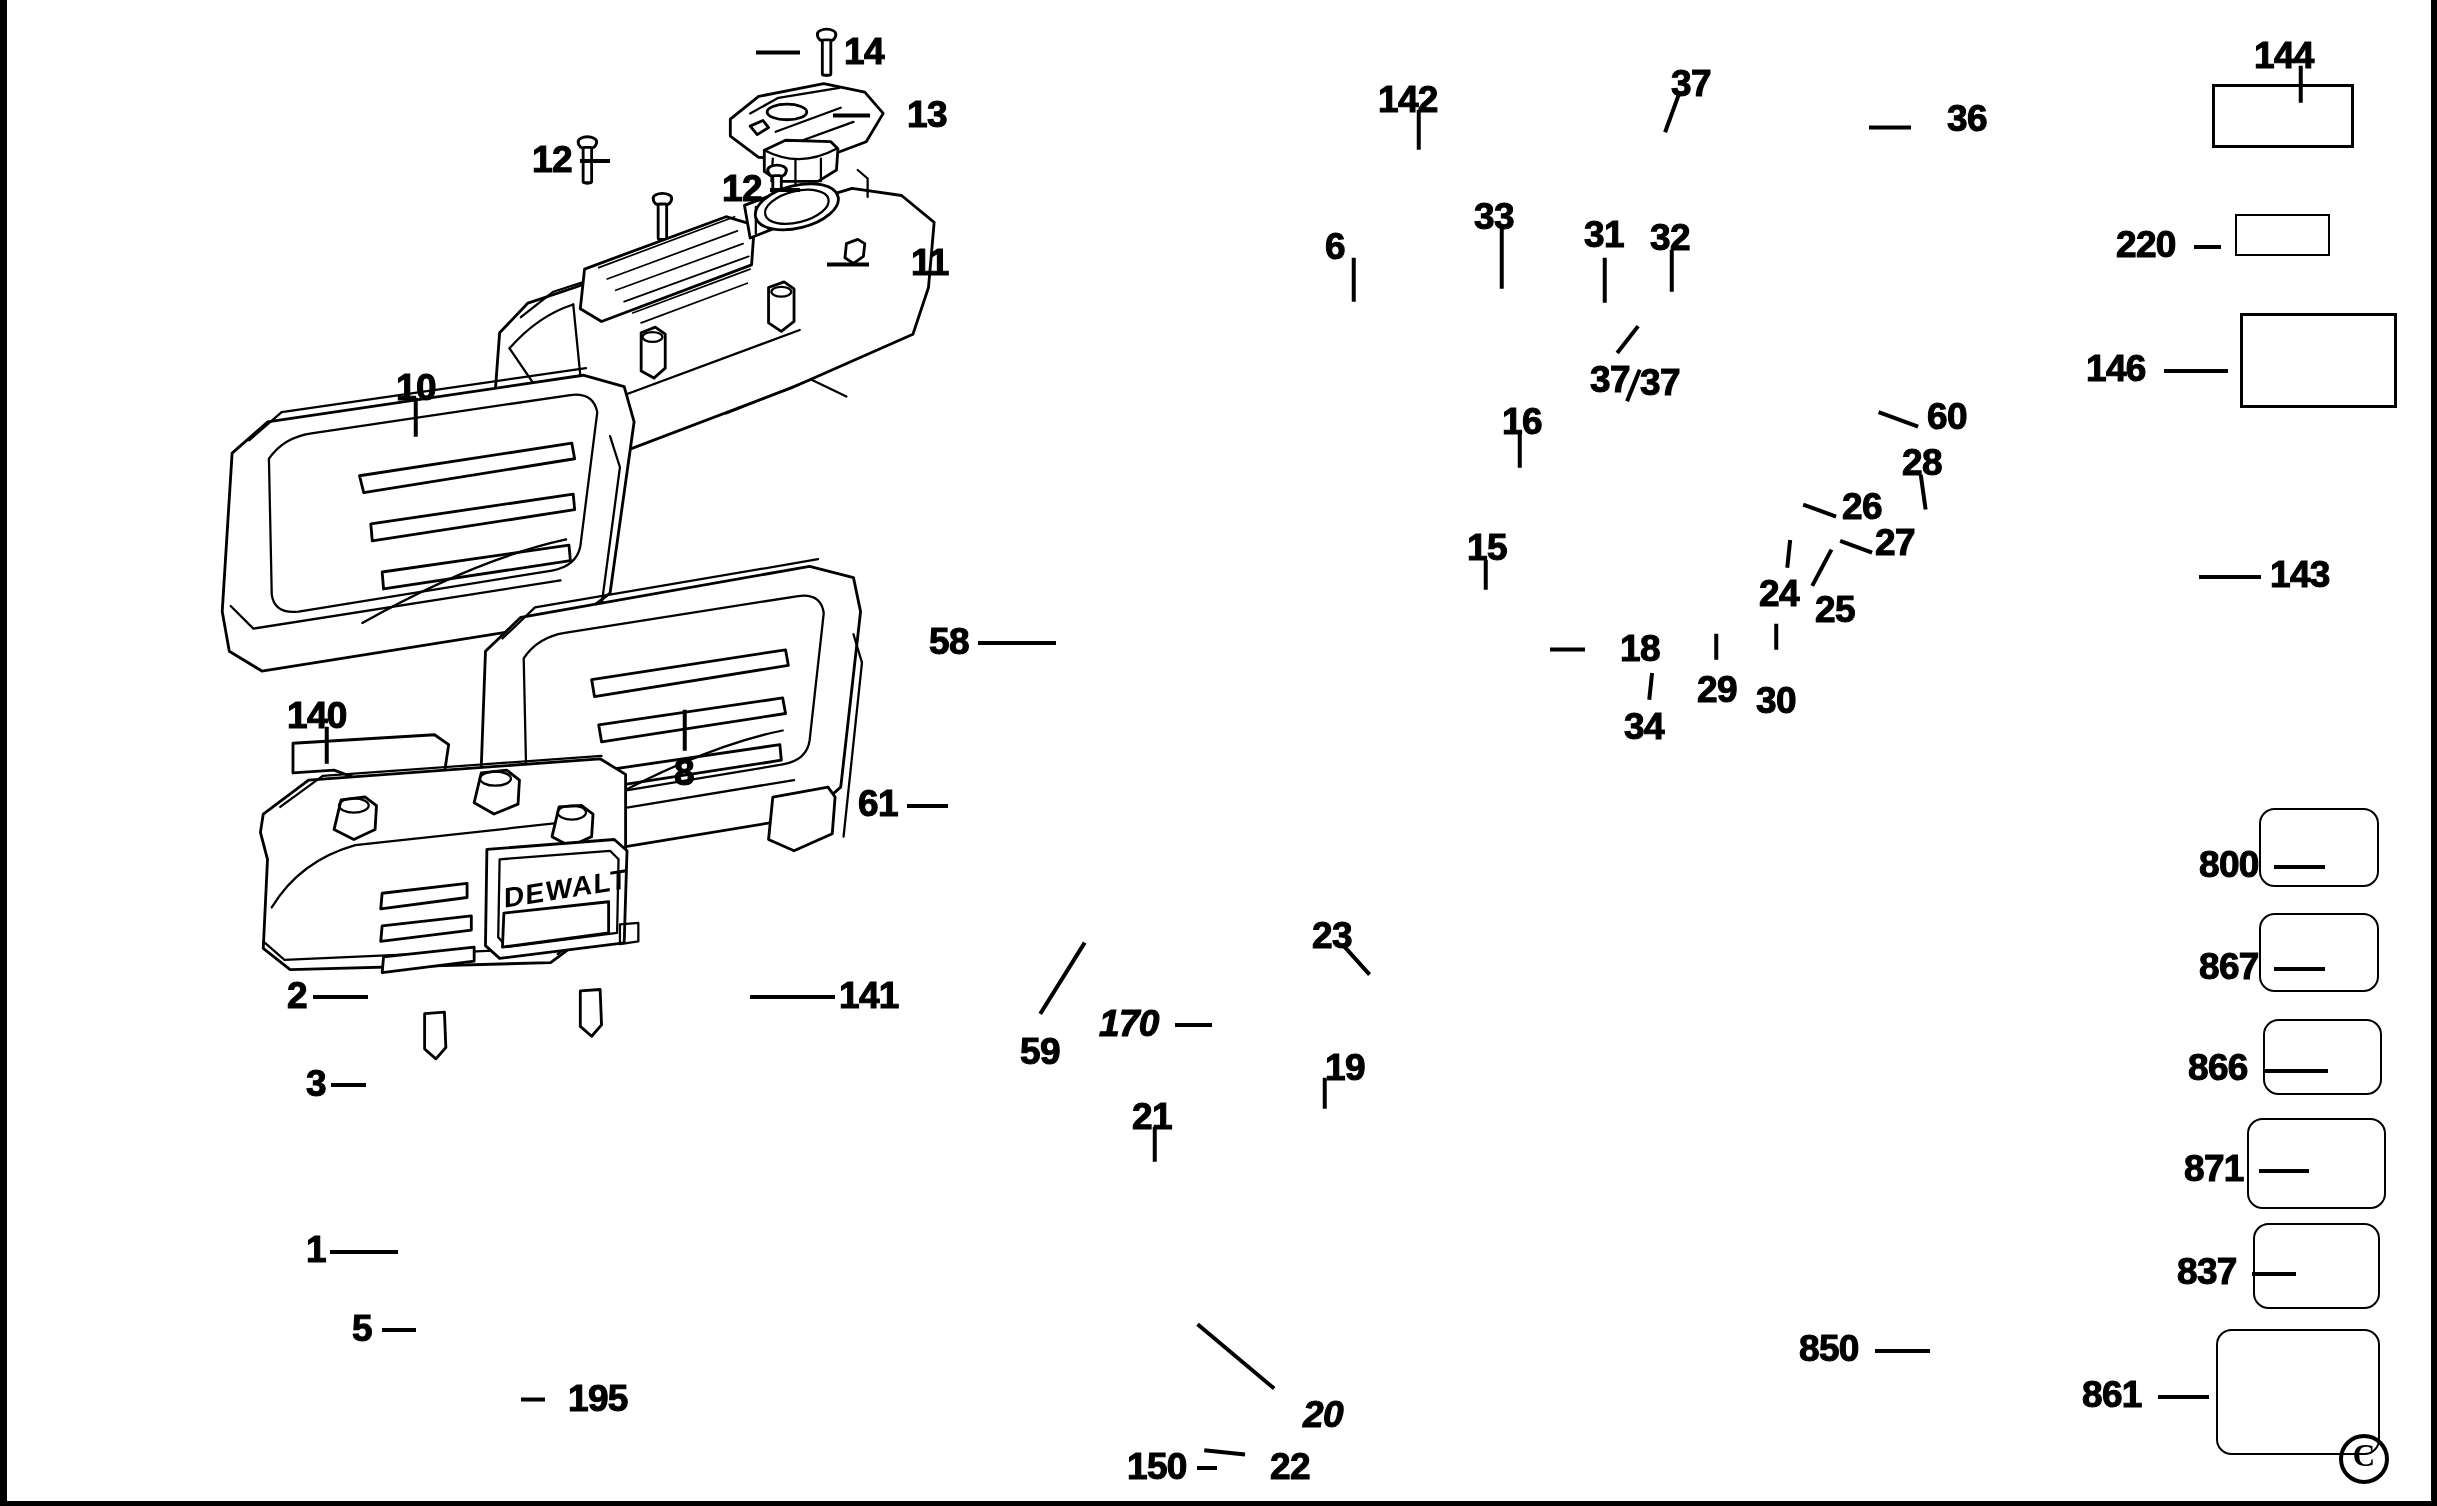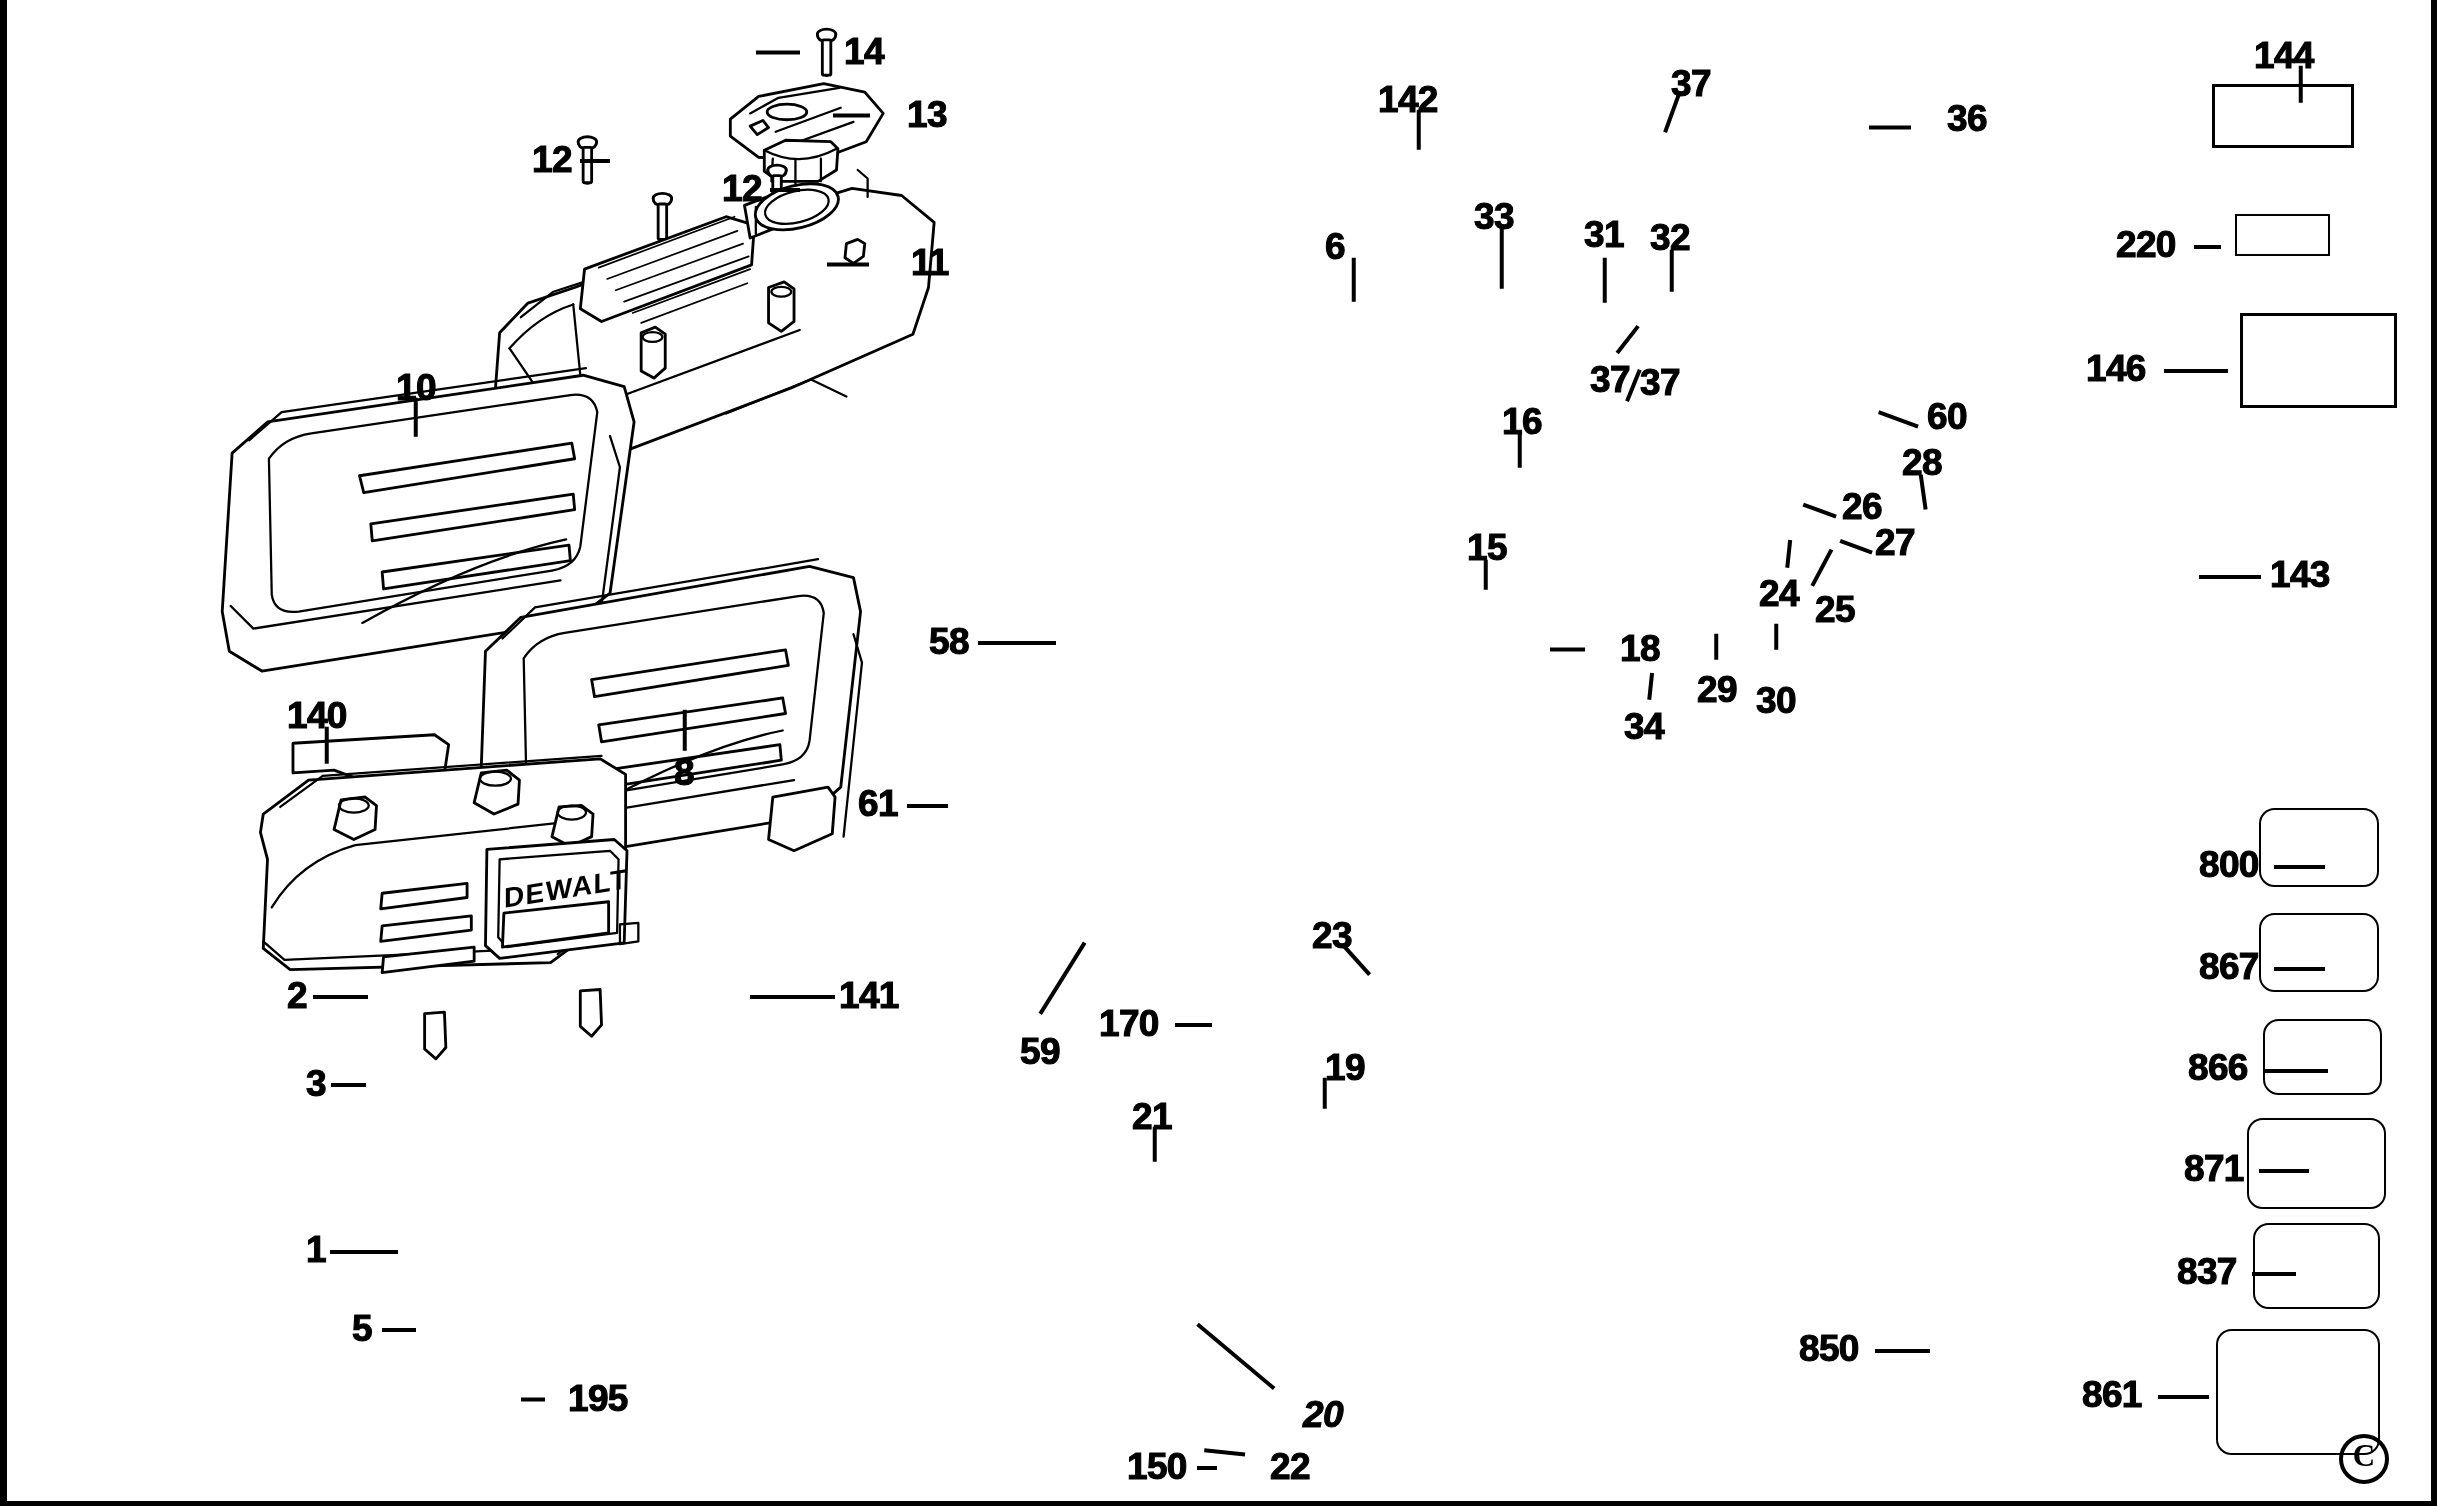--- a/index.html
+++ b/index.html
@@ -752,21 +752,21 @@
       <div class="lbl" style="left: 352px; top: 1310px;">5</div>
       <div class="leader" style="left: 545px; top: 1398px; width: 24px; height: 3.5px; transform: rotate(180deg);"></div>
       <div class="lbl" style="left: 568px; top: 1380px;">195</div>
       <div class="leader" style="left: 907px; top: 804px; width: 41px; height: 3.5px; transform: rotate(0deg);"></div>
       <div class="lbl" style="left: 858px; top: 785px;">61</div>
       <div class="leader" style="left: 978px; top: 641px; width: 78px; height: 3.5px; transform: rotate(0deg);"></div>
       <div class="lbl" style="left: 929px; top: 623px;">58</div>
       <div class="leader" style="left: 1040px; top: 1012px; width: 84px; height: 3.5px; transform: rotate(-58deg);"></div>
       <div class="lbl" style="left: 1020px; top: 1033px;">59</div>
       <div class="leader" style="left: 1175px; top: 1023px; width: 37px; height: 3.5px; transform: rotate(0deg);"></div>
-      <div class="lbl" style="left: 1099px; top: 1005px;">170</div>
+      <div class="lbl" style="left: 1099px; top: 1005px; font-style: italic;">170</div>
       <div class="leader" style="left: 1343px; top: 943px; width: 40px; height: 3.5px; transform: rotate(48deg);"></div>
       <div class="lbl" style="left: 1312px; top: 917px;">23</div>
       <div class="leader" style="left: 1325px; top: 1076px; width: 31px; height: 3.5px; transform: rotate(90deg);"></div>
       <div class="lbl" style="left: 1308px; top: 1049px; margin-left: 17px;">19</div>
       <div class="leader" style="left: 1155px; top: 1125px; width: 35px; height: 3.5px; transform: rotate(90deg);"></div>
       <div class="lbl" style="left: 1132px; top: 1098px;">21</div>
       <div class="leader" style="left: 1274px; top: 1387px; width: 100px; height: 3.5px; transform: rotate(-140deg);"></div>
       <div class="lbl" style="left: 1303px; top: 1396px; font-style: italic;">20</div>
       <div class="leader" style="left: 1245px; top: 1453px; width: 41px; height: 3.5px; transform: rotate(186deg);"></div>
       <div class="lbl" style="left: 1270px; top: 1448px;">22</div>

